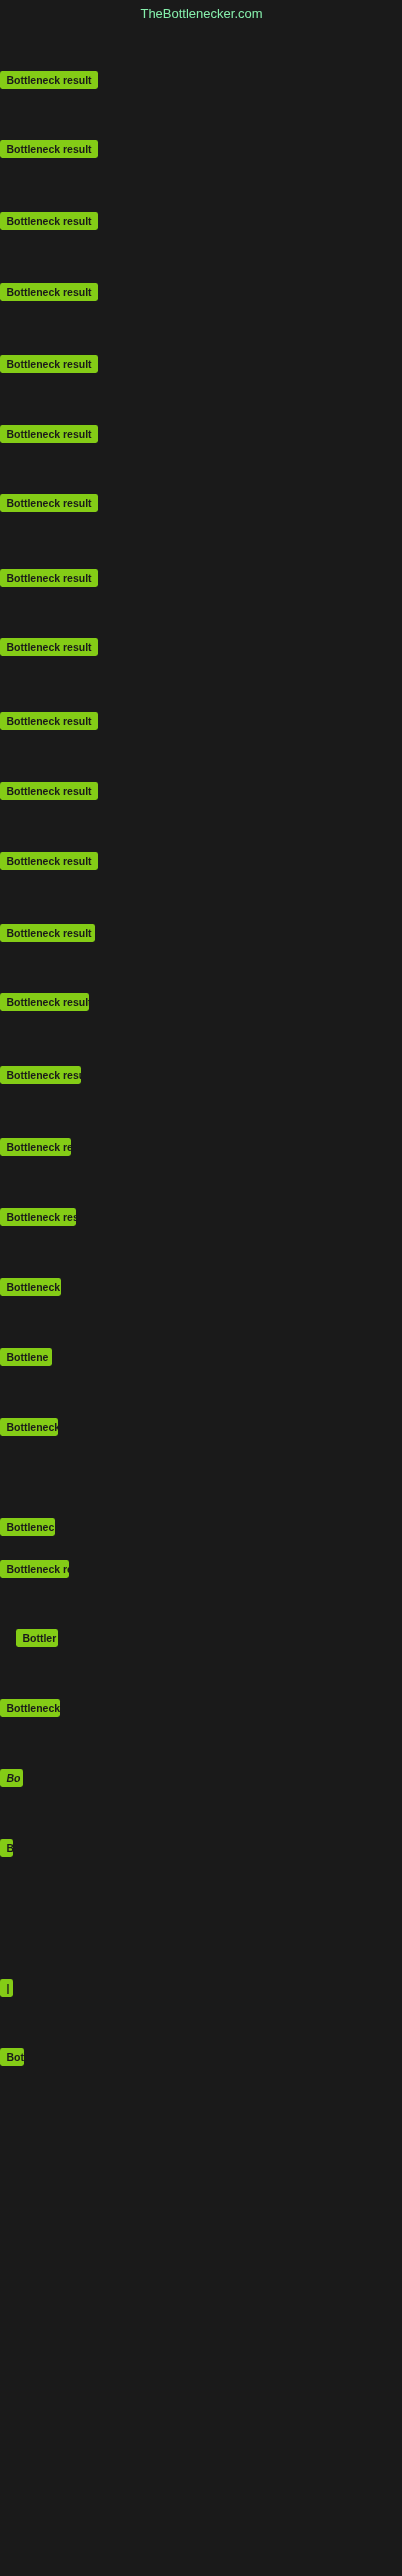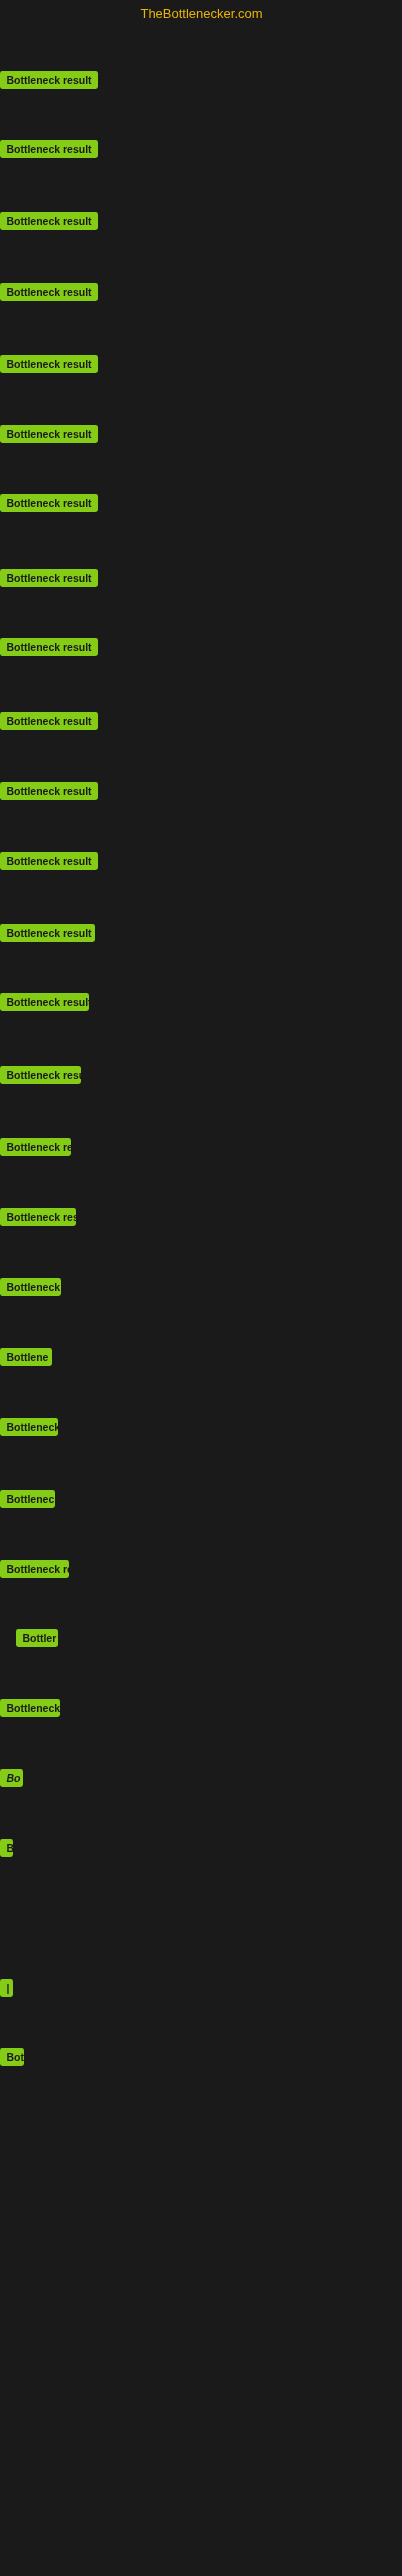--- a/index.html
+++ b/index.html
@@ -11,21 +11,21 @@
     body {
       width: 403px;
       min-height: 2576px;
       background-color: #1a1a1a;
       font-family: Arial, sans-serif;
       position: relative;
     }
 
     .site-title {
       text-align: center;
-      color: #eab308;
+      color: #86efac;
       font-size: 13px;
       padding: 6.4px 0 3.2px 0;
     }
 
     .bottleneck-item {
       position: absolute;
       left: 0;
     }
 
     .bottleneck-badge {
@@ -59,21 +59,21 @@
     <div class="bottleneck-item" style="top: 741px; left: 0px;"><span class="bottleneck-badge" style="max-width: 103px;">Bottleneck result</span></div>
     <div class="bottleneck-item" style="top: 811px; left: 0px;"><span class="bottleneck-badge" style="max-width: 99px;">Bottleneck result</span></div>
     <div class="bottleneck-item" style="top: 883px; left: 0px;"><span class="bottleneck-badge" style="max-width: 95px;">Bottleneck result</span></div>
     <div class="bottleneck-item" style="top: 952px; left: 0px;"><span class="bottleneck-badge" style="max-width: 89px;">Bottleneck result</span></div>
     <div class="bottleneck-item" style="top: 1025px; left: 0px;"><span class="bottleneck-badge" style="max-width: 81px;">Bottleneck result</span></div>
     <div class="bottleneck-item" style="top: 1097px; left: 0px;"><span class="bottleneck-badge" style="max-width: 71px;">Bottleneck re</span></div>
     <div class="bottleneck-item" style="top: 1167px; left: 0px;"><span class="bottleneck-badge" style="max-width: 76px;">Bottleneck resu</span></div>
     <div class="bottleneck-item" style="top: 1237px; left: 0px;"><span class="bottleneck-badge" style="max-width: 61px;">Bottleneck</span></div>
     <div class="bottleneck-item" style="top: 1307px; left: 0px;"><span class="bottleneck-badge" style="max-width: 52px;">Bottlene</span></div>
     <div class="bottleneck-item" style="top: 1377px; left: 0px;"><span class="bottleneck-badge" style="max-width: 58px;">Bottleneck</span></div>
-    <div class="bottleneck-item" style="top: 1449px; left: 0px;"><span class="bottleneck-badge" style="max-width: 55px;">Bottlenec</span></div>
+    <div class="bottleneck-item" style="top: 1449px; left: 0px;"><span class="bottleneck-badge" style="max-width: 55px; margin-top: 28px;">Bottlenec</span></div>
     <div class="bottleneck-item" style="top: 1519px; left: 0px;"><span class="bottleneck-badge" style="max-width: 69px;">Bottleneck re</span></div>
     <div class="bottleneck-item" style="top: 1588px; left: 16px;"><span class="bottleneck-badge" style="max-width: 42px;">Bottler</span></div>
     <div class="bottleneck-item" style="top: 1658px; left: 0px;"><span class="bottleneck-badge" style="max-width: 60px;">Bottleneck</span></div>
     <div class="bottleneck-item" style="top: 1728px; left: 0px;"><span class="bottleneck-badge" style="max-width: 22.5px; font-style: italic;">Bo</span></div>
     <div class="bottleneck-item" style="top: 1798px; left: 0px;"><span class="bottleneck-badge" style="max-width: 13px;">B</span></div>
     <div class="bottleneck-item" style="top: 1938px; left: 0px;"><span class="bottleneck-badge" style="max-width: 6.4px;">|</span></div>
     <div class="bottleneck-item" style="top: 2007px; left: 0px;"><span class="bottleneck-badge" style="max-width: 24px;">Bot</span></div>
   </div>
 
 

